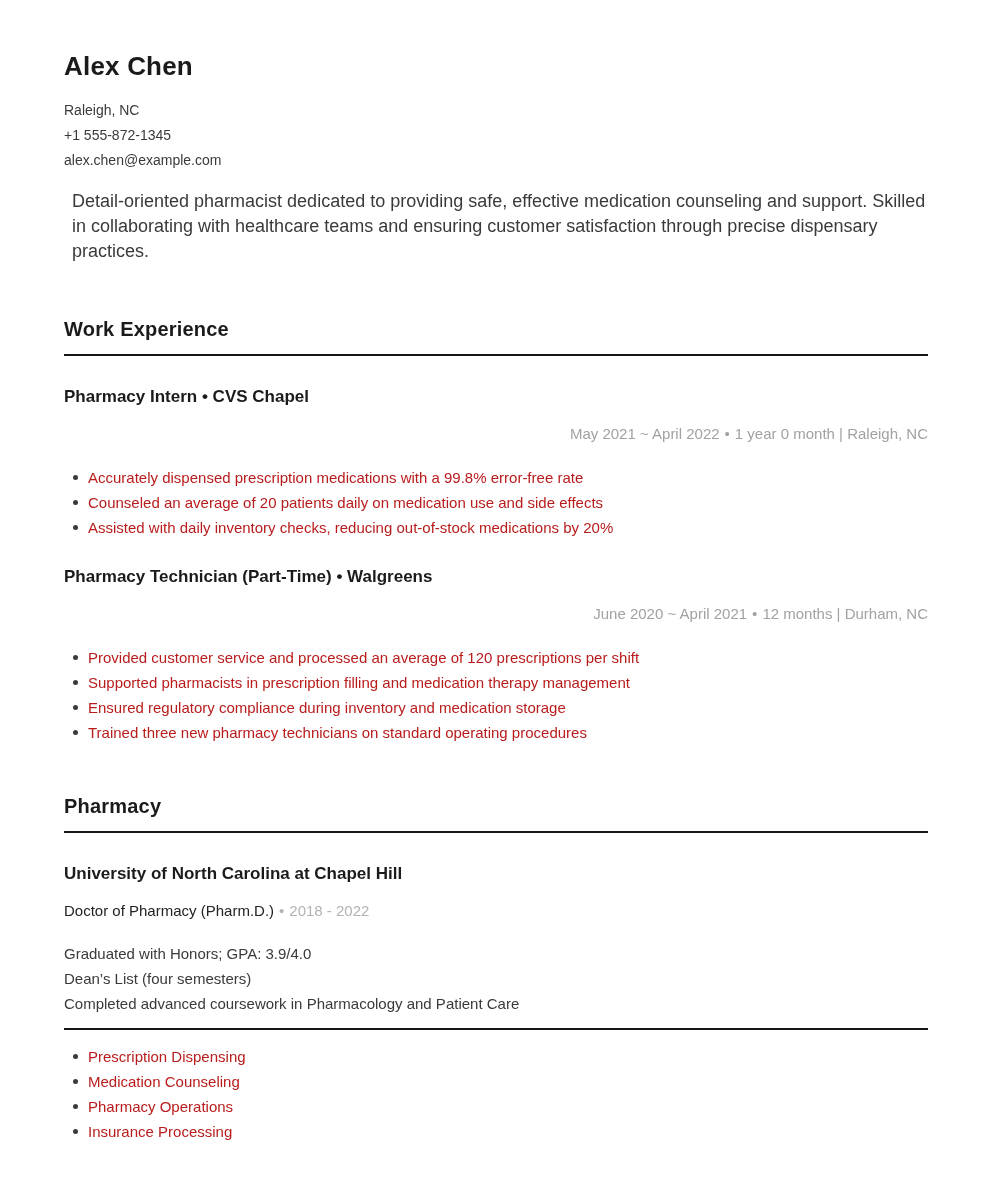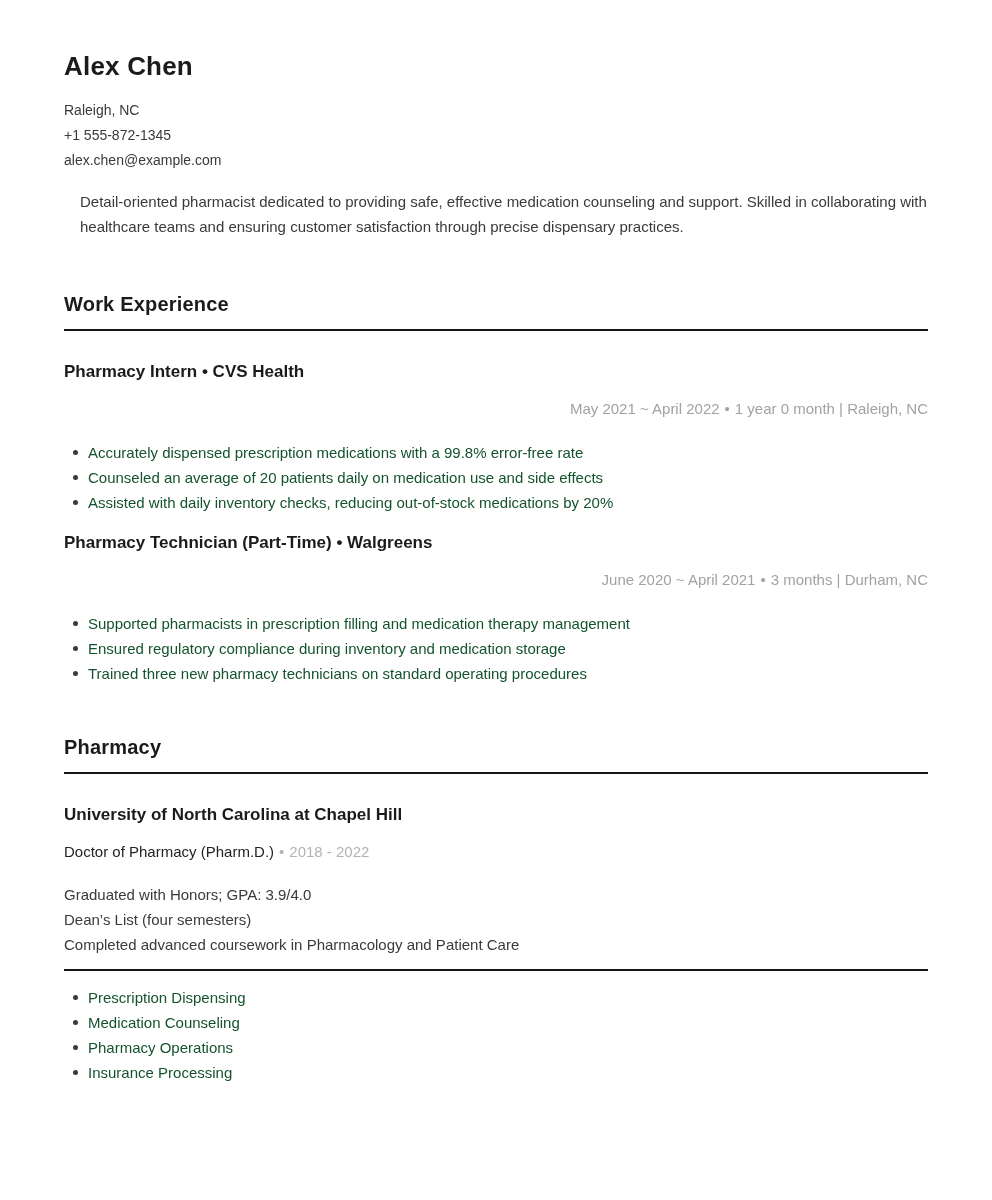--- a/index.html
+++ b/index.html
@@ -11,44 +11,44 @@
     color: #3a3a3a;
     -webkit-font-smoothing: antialiased;
   }
   .page { padding: 50px 64px 0 64px; }
 
   .name {
     font-size: 26px; line-height: 32px; font-weight: 700;
     color: #1b1b1b; margin: 0 0 16px 0; letter-spacing: .2px;
   }
   .contact p { margin: 0; font-size: 14px; line-height: 25px; color: #3a3a3a; }
-  .summary { margin: 16px 0 0 16px; font-size: 15px; line-height: 25px; color: #3a3a3a; }
+  .summary { margin: 16px 0 0 8px; font-size: 18px; line-height: 25px; color: #3a3a3a; }
 
   h2 {
     font-size: 20px; line-height: 26px; font-weight: 700;
     color: #1b1b1b; margin: 0; letter-spacing: .2px;
   }
   .mt-work { margin-top: 52px; }
   .mt-edu  { margin-top: 48px; }
   .mt-skills { margin-top: 44px; }
   .rule { height: 2px; background: #161616; margin-top: 12px; }
 
   .job-title, .school {
     font-size: 17px; line-height: 22px; font-weight: 700;
     color: #1b1b1b; margin: 30px 0 0 0;
   }
-  .job-title.second { margin-top: 17px; }
+  .job-title.second { margin-top: 26px; }
 
   .meta { margin: 16px 0 0 0; font-size: 15px; line-height: 20px; color: #a2a2a2; text-align: right; }
   .meta .sep { margin: 0 5px; }
 
   ul.bullets { list-style: none; margin: 21px 0 0 0; padding: 0; }
   ul.bullets li {
     position: relative; padding-left: 24px;
-    font-size: 15px; line-height: 25px; color: #14532d;
+    font-size: 15px; line-height: 25px; color: #b91c1c;
   }
   ul.bullets li::before {
     content: ""; position: absolute; left: 9px; top: 10px;
     width: 5px; height: 5px; border-radius: 50%; background: #3a3a3a;
   }
   ul.bullets.skills-list { margin-top: 14px; }
 
   .degree-line { margin: 16px 0 0 0; font-size: 15px; line-height: 20px; }
   .degree { color: #232323; font-weight: 500; }
   .degree-line .sep, .period { color: #b3b3b3; }
@@ -68,33 +68,34 @@
     <p>+1 555-872-1345</p>
     <p>alex.chen@example.com</p>
   </div>
 
   <p class="summary">Detail-oriented pharmacist dedicated to providing safe, effective medication counseling and support. Skilled in collaborating with healthcare teams and ensuring customer satisfaction through precise dispensary practices.</p>
 
   <h2 class="mt-work">Work Experience</h2>
   <div class="rule"></div>
 
   <div>
-    <p class="job-title">Pharmacy Intern • CVS Health</p>
+    <p class="job-title">Pharmacy Intern • CVS Chapel</p>
     <p class="meta"><span>May 2021 ~ April 2022</span><span class="sep">•</span><span>1 year 0 month | Raleigh, NC</span></p>
     <ul class="bullets">
       <li>Accurately dispensed prescription medications with a 99.8% error-free rate</li>
       <li>Counseled an average of 20 patients daily on medication use and side effects</li>
       <li>Assisted with daily inventory checks, reducing out-of-stock medications by 20%</li>
     </ul>
   </div>
 
   <div>
     <p class="job-title second">Pharmacy Technician (Part-Time) • Walgreens</p>
-    <p class="meta"><span>June 2020 ~ April 2021</span><span class="sep">•</span><span>3 months | Durham, NC</span></p>
+    <p class="meta"><span>June 2020 ~ April 2021</span><span class="sep">•</span><span>12 months | Durham, NC</span></p>
     <ul class="bullets">
+      <li>Provided customer service and processed an average of 120 prescriptions per shift</li>
       <li>Supported pharmacists in prescription filling and medication therapy management</li>
       <li>Ensured regulatory compliance during inventory and medication storage</li>
       <li>Trained three new pharmacy technicians on standard operating procedures</li>
     </ul>
   </div>
 
   <h2 class="mt-edu">Pharmacy</h2>
   <div class="rule"></div>
 
   <div>

